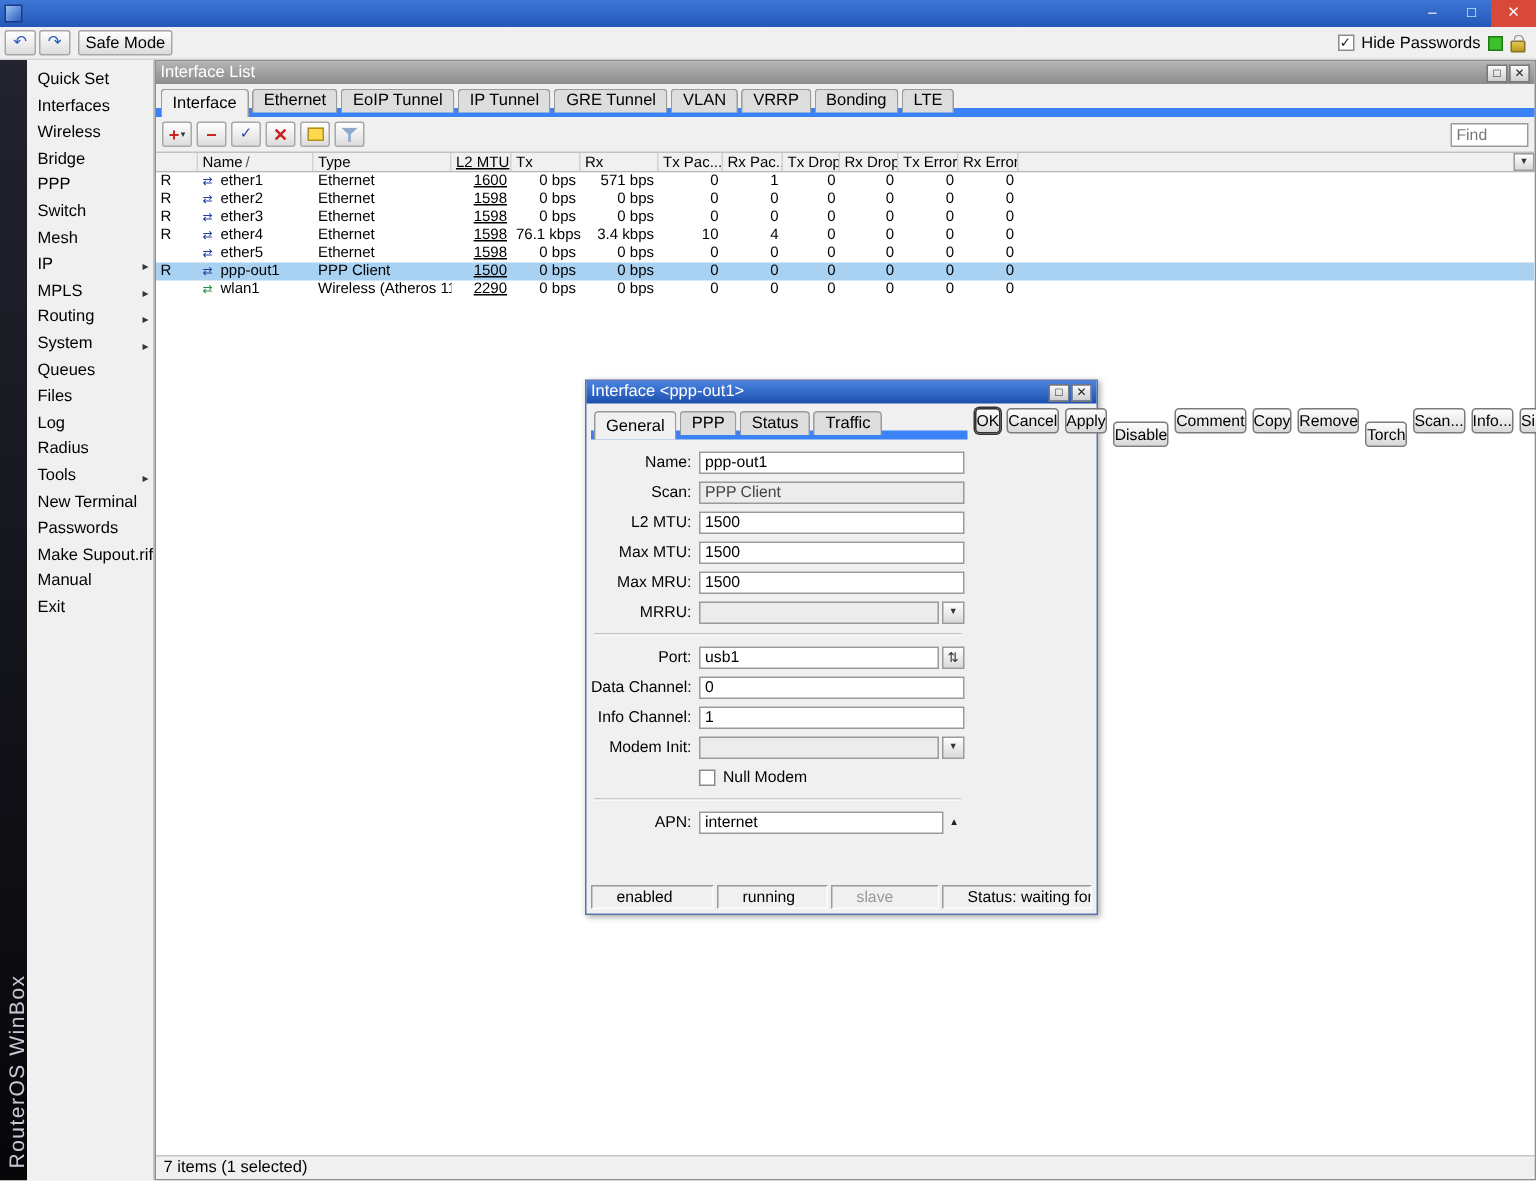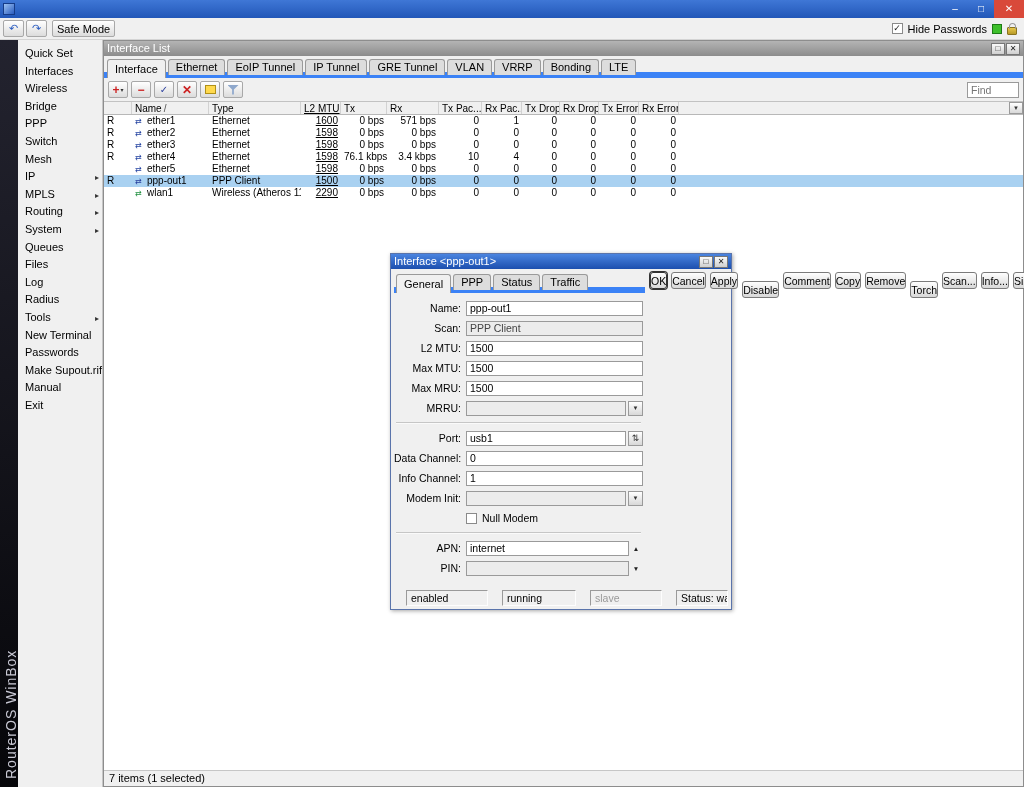--- a/index.html
+++ b/index.html
@@ -144,21 +144,21 @@
   .dsep { height:2px; border-top:1px solid #c6c6c6; border-bottom:1px solid #fafafa; margin:4px 2px; }
   .chk-label { font-size:10.5px; margin-left:5px; }
   .dlg-btns { width:78px; margin-left:5px; display:flex; flex-direction:row; gap:4px; }
   .dlg-btn { height:17px; border:1px solid #7b7b7b; border-radius:3px;
     background:linear-gradient(#fefefe,#d8d8d8); font-size:10.5px;
     display:flex; align-items:center; justify-content:center; white-space:nowrap; }
   .dlg-btns > .dlg-btn:first-of-type { box-shadow:0 0 0 1px #333; border-color:#333; }
   .dlg-btns > .dlg-btn:nth-of-type(4), .dlg-btns > .dlg-btn:nth-of-type(8) { margin-top:9px; }
   .dlg-footer { position:absolute; left:3px; right:3px; bottom:3px; height:16px; display:flex; gap:2px; font-size:10.5px; }
   .fcell { border:1px solid #9a9a9a; border-right-color:#fdfdfd; border-bottom-color:#fdfdfd;
-    padding:1px 4px; white-space:nowrap; overflow:hidden; background:#f0f0f0;margin-left:12px; }
+    padding:1px 16px; white-space:nowrap; overflow:hidden; background:#f0f0f0; }
   .fcell.w1 { width:82px; } .fcell.w2 { width:74px; } .fcell.w3 { width:72px; color:#9a9a9a; }
   .fcell.stat { flex:1; }
 </style>
 </head>
 <body>
 
 <div class="app-titlebar">
   <span class="app-icon"></span>
   <span class="win-controls">
     <span class="win-btn">
@@ -550,25 +550,20 @@
           <span class="chk-label">Null Modem</span>
         </div>
 
         <div class="dsep"></div>
 
         <div class="frow">
           <label>APN:</label>
           <input value="internet" style="">
           <span class="sfx-plain">▲</span>
         </div>
-        <div class="frow">
-          <label>PIN:</label>
-          <input class="ro" value="" style="">
-          <span class="sfx-plain">▼</span>
-        </div>
       </div>
     </div>
 
     <div class="dlg-btns">
 
     <div class="dlg-btn">OK</div>
         <div class="dlg-btn">Cancel</div>
         <div class="dlg-btn">Apply</div>
         <div class="dlg-btn">Disable</div>
         <div class="dlg-btn">Comment</div>

